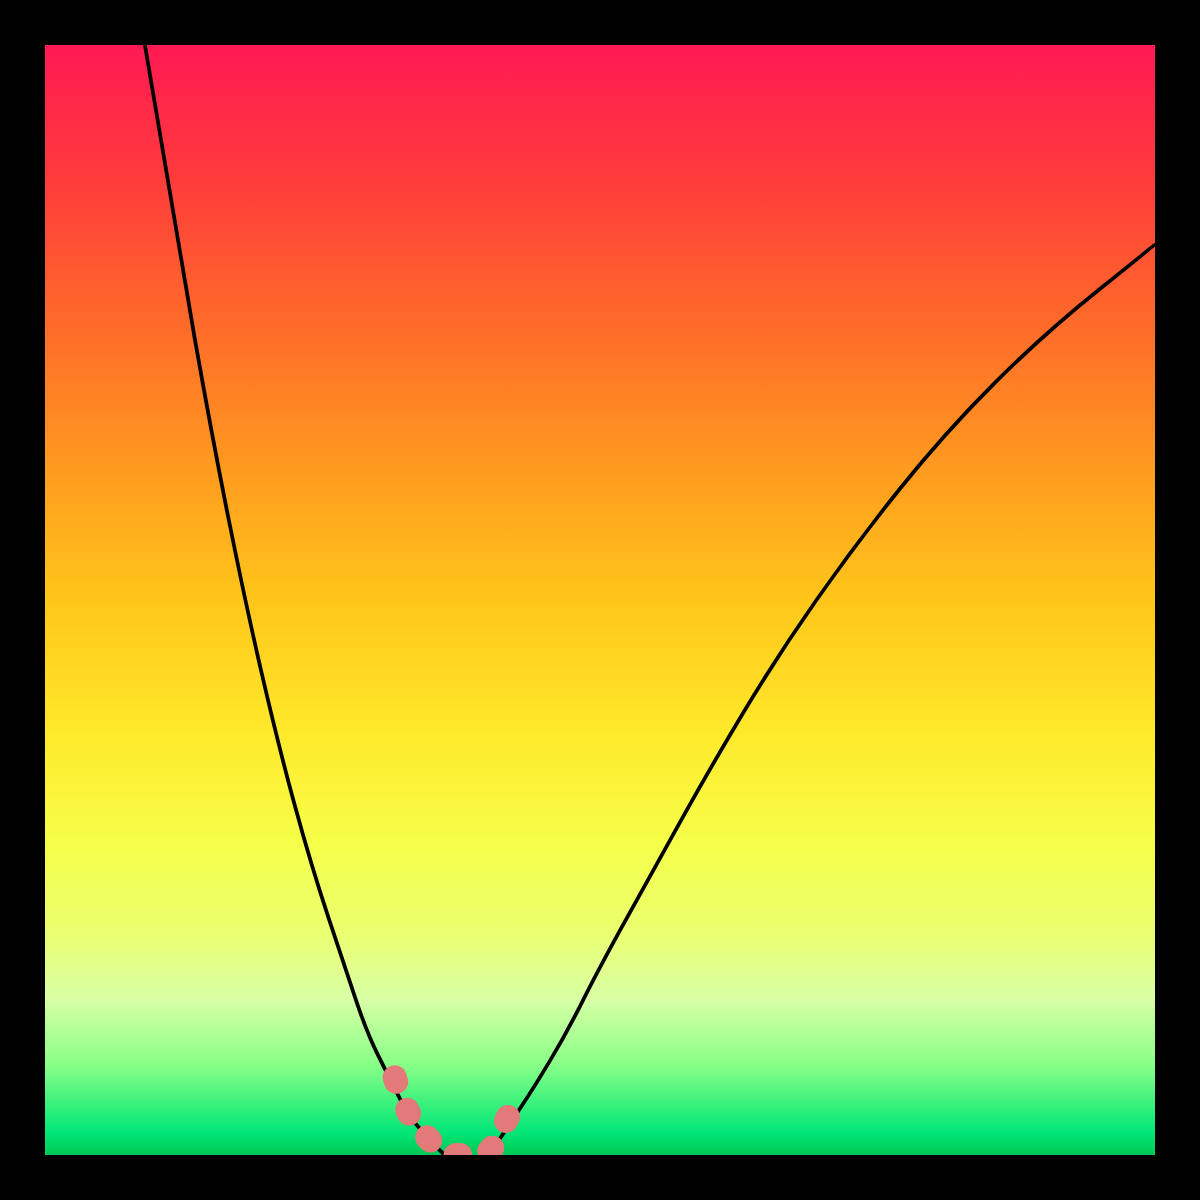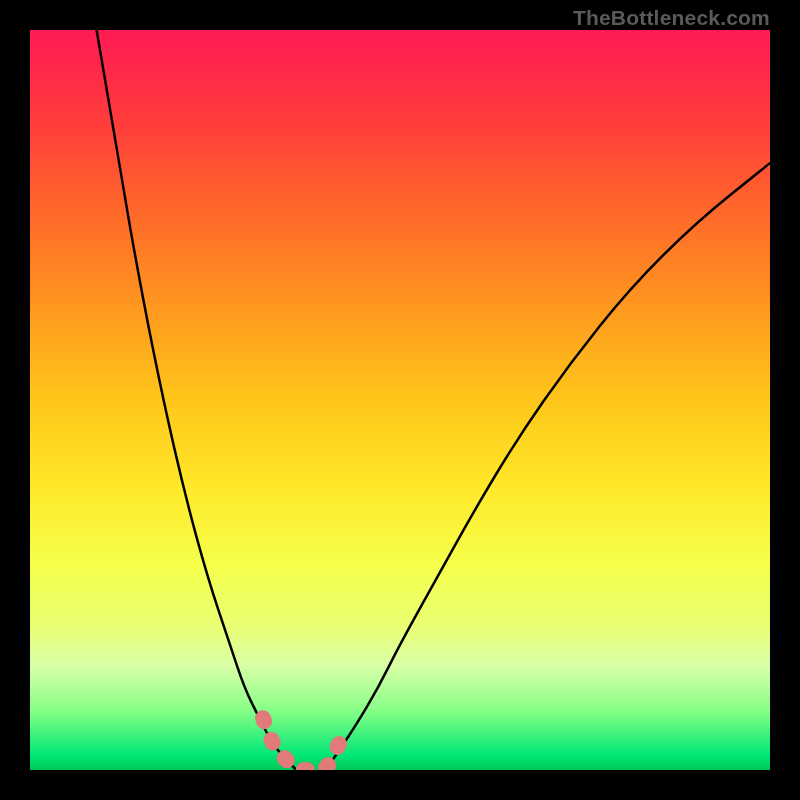--- a/index.html
+++ b/index.html
@@ -44,21 +44,20 @@
   svg.curves {
     position: absolute;
     left: 0; top: 0;
     width: 740px; height: 740px;
   }
 </style>
 </head>
 <body>
 
 <div class="frame">
-  <div class="watermark">TheBottleneck.com</div>
   <div class="plot-area">
     <svg class="curves" viewBox="0 0 740 740" preserveAspectRatio="none">
       <g>
           <path d="M 66.6 0 Q 88.8 133.20000000000005 99.9 196.10000000000002 Q 111 259 122.1 314.5 Q 133.2 370 144.3 418.1 Q 155.4 466.2 166.5 506.9 Q 177.6 547.6 188.7 580.9000000000001 Q 199.8 614.2 207.2 636.4000000000001 Q 214.6 658.6 222 673.4000000000001 Q 229.4 688.2 234.95 699.3 Q 240.5 710.4 246.05 717.8 Q 251.60000000000002 725.2 259 732.6 T 266.4 740" fill="none" stroke="#000000" stroke-width="2.5" stroke-linecap="round"></path>
           <path d="M 296 740 Q 310.8 717.8 318.20000000000005 706.7 Q 325.6 695.6 336.7 677.1 Q 347.79999999999995 658.6 358.9 636.4000000000001 Q 370 614.2 388.5 580.9000000000001 Q 407.00000000000006 547.6 425.5 514.3 Q 444 481 466.20000000000005 444 Q 488.40000000000003 407 514.3 370 Q 540.1999999999999 332.99999999999994 569.8 296 Q 599.4000000000001 259 632.7 225.7 Q 666 192.39999999999998 703 162.8 T 740 133.20000000000005" fill="none" stroke="#000000" stroke-width="2.5" stroke-linecap="round"></path>
           <path d="M 233.1 688.2 Q 240.5 710.4 246.05 717.8 Q 251.60000000000002 725.2 259 732.6 Q 266.4 740 273.79999999999995 740 Q 281.2 740 288.6 740 Q 296 740 299.7 732.6 Q 303.4 725.2 307.1 717.8 T 310.8 710.4" fill="none" stroke="#e27a7a" stroke-width="16" stroke-linecap="round" stroke-linejoin="round" stroke-dasharray="3 20"></path>
         </g>
     </svg>
   </div>
 </div>

